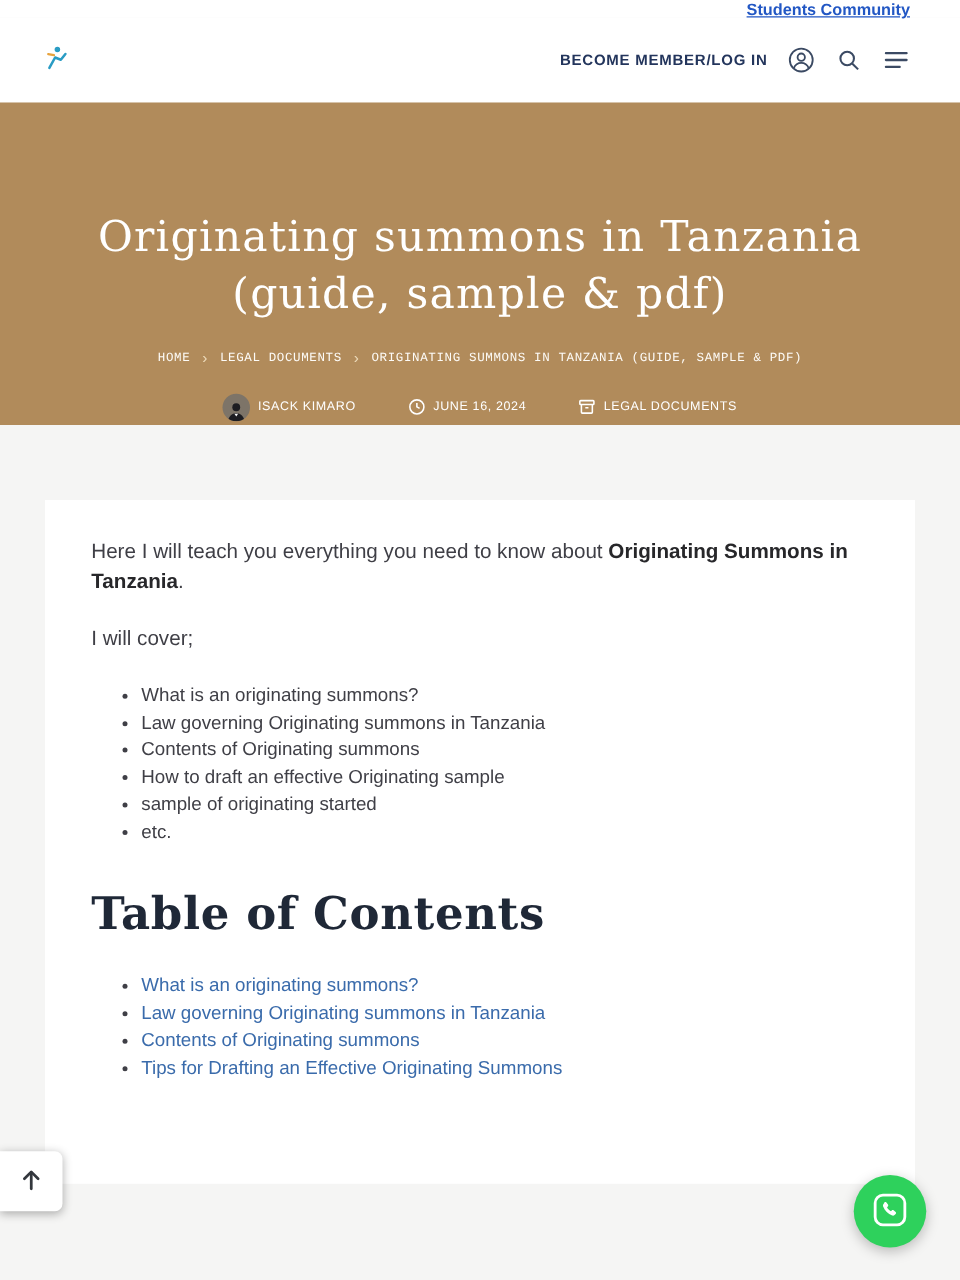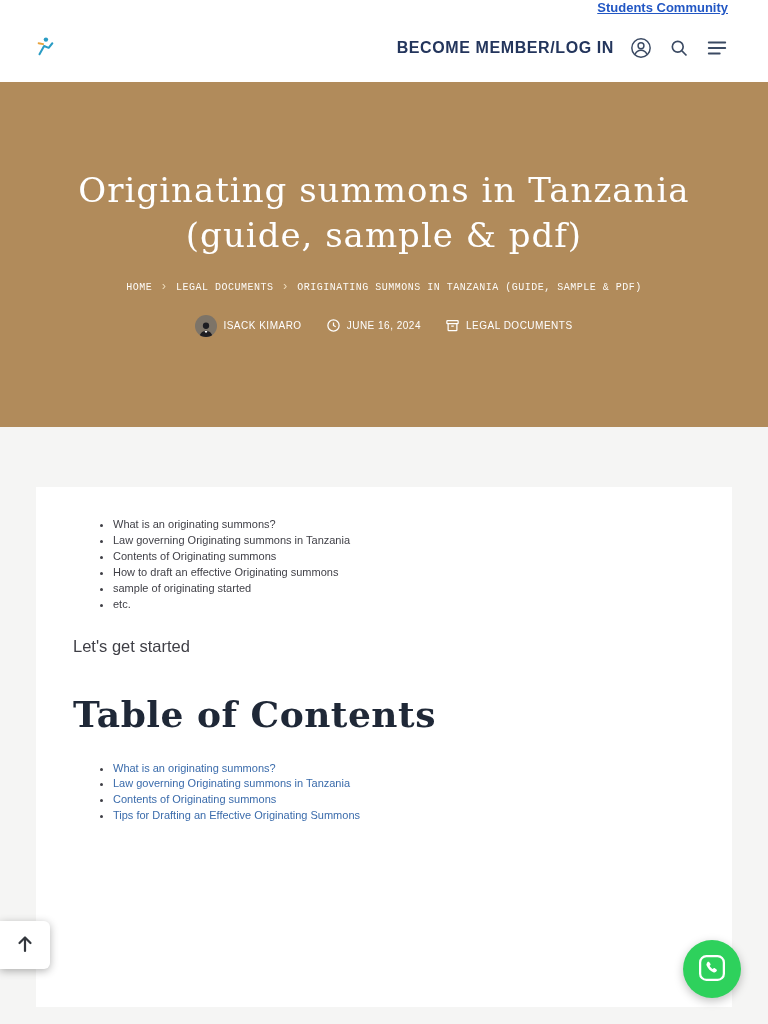--- a/index.html
+++ b/index.html
@@ -13,49 +13,49 @@
   }
 
   
   .topbar { background:#fff; display:flex; justify-content:flex-end; padding:1px 40px 0 0; height:14px; }
   .topbar a { color:#2257c4; font-size:13px; font-weight:600; text-decoration:underline; line-height:13px; cursor:pointer; }
 
   
   .header { background:#fff; height:68px; display:flex; align-items:center; justify-content:space-between; padding:0 40px 0 34px; }
   .brand { display:flex; align-items:center; cursor:pointer; }
   .header-right { display:flex; align-items:center; gap:16px; }
-  .member-link { font-size:16px; font-weight:700; letter-spacing:.6px; color:#23355c; cursor:pointer; }
+  .member-link { font-size:12px; font-weight:700; letter-spacing:.6px; color:#23355c; cursor:pointer; }
   .hicon { width:22px; height:22px; display:inline-flex; align-items:center; justify-content:center; cursor:pointer; }
   .hicon svg { stroke:#3b4a63; }
 
   
-  .hero { background:#b18b5b; height:345px; text-align:center; padding-top:86px; }
+  .hero { background:#b18b5b; height:258px; text-align:center; padding-top:86px; }
   .hero-title {
     font-family:"DejaVu Serif","Liberation Serif",serif;
     font-weight:500; font-size:34px; line-height:1.32;
     color:#fff; letter-spacing:1px; max-width:640px; margin:0 auto;
   }
   .breadcrumb { margin-top:24px; font-size:10px; letter-spacing:.5px; color:#fdfbf7; text-transform:uppercase;
     display:flex; justify-content:center; align-items:center; gap:8px;font-family:Liberation Mono, monospace; }
   .breadcrumb .crumb { cursor:pointer; }
   .breadcrumb .crumb-current { cursor:default; color:#fdfbf7; }
   .crumb-sep { color:#ecd9b8; font-size:12px; line-height:10px; }
-  .meta { margin-top:22px; display:flex; justify-content:center; align-items:center; gap:8px; font-size:10px;
+  .meta { margin-top:22px; display:flex; justify-content:center; align-items:center; gap:25px; font-size:10px;
     letter-spacing:.5px; color:#fff; text-transform:uppercase; }
   .meta-group { display:flex; align-items:center; gap:6px; margin:0 8px; }
   .avatar { width:22px; height:22px; border-radius:50%; background:#7d7468; overflow:hidden; display:inline-flex; align-items:flex-end; justify-content:center; }
   .micon svg { stroke:#fff; display:block; }
 
   
   .page-body { background:#f5f5f4; padding-top:60px; height:580px; }
   .card { width:696px; margin:0 auto; background:#fff; padding:30px 37px 60px; min-height:520px; }
   .card p { font-size:16.5px; line-height:1.45; color:#3f3f46; margin-bottom:22px; }
   .card b { color:#27272a; }
   .card ul { margin:0 0 22px 2px; padding-left:38px; }
-  .card li { font-size:11px; line-height:1.45; color:#3f3f46; }
+  .card li { font-size:15px; line-height:1.45; color:#3f3f46; }
   .toc-title {
     font-family:"DejaVu Serif","Liberation Serif",serif;
     font-size:36px; font-weight:700; color:#1f2837; letter-spacing:.5px;
     margin:34px 0 26px;
   }
   .toc-list li a { color:#3a6bab; text-decoration:none; cursor:pointer; }
 
   
   .scroll-top {
     position:absolute; left:0; bottom:55px; width:50px; height:48px;
@@ -152,38 +152,39 @@
         </svg>
       </span>
       <span>LEGAL DOCUMENTS</span>
     </span>
   </div>
 </div>
 
 <div class="page-body">
   <div class="card">
 
-
+    <p><span>Here I will teach you everything you need to know about </span><b>Originating Summons in Tanzania</b><span>.</span></p>
+
+    <p>I will cover;</p>
 
     <ul>
 
         <li>What is an originating summons?</li>
 
         <li>Law governing Originating summons in Tanzania</li>
 
         <li>Contents of Originating summons</li>
 
-        <li>How to draft an effective Originating summons</li>
+        <li>How to draft an effective Originating sample</li>
 
         <li>sample of originating started</li>
 
         <li>etc.</li>
       </ul>
 
-    <p>Let's get started</p>
 
     <h2 class="toc-title">Table of Contents</h2>
 
     <ul class="toc-list">
 
         <li><a>What is an originating summons?</a></li>
 
         <li><a>Law governing Originating summons in Tanzania</a></li>
 
         <li><a>Contents of Originating summons</a></li>

